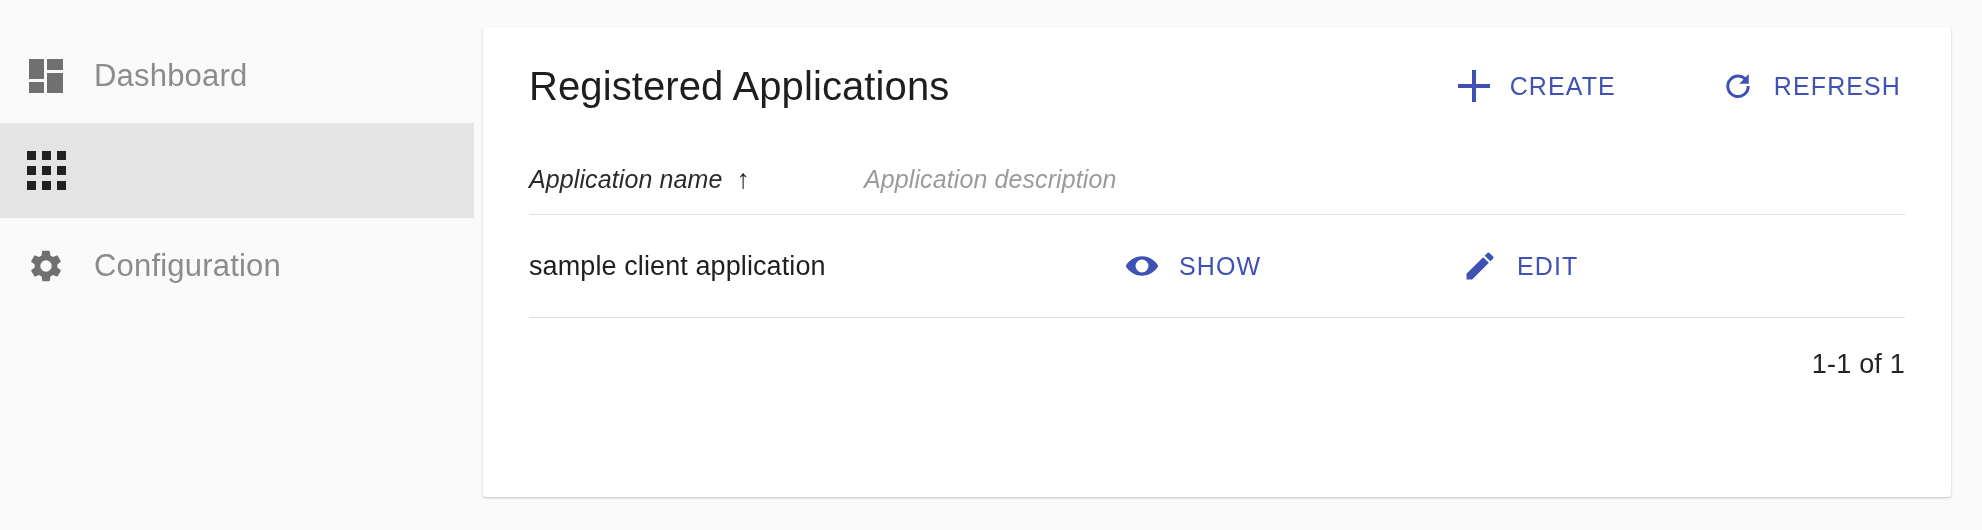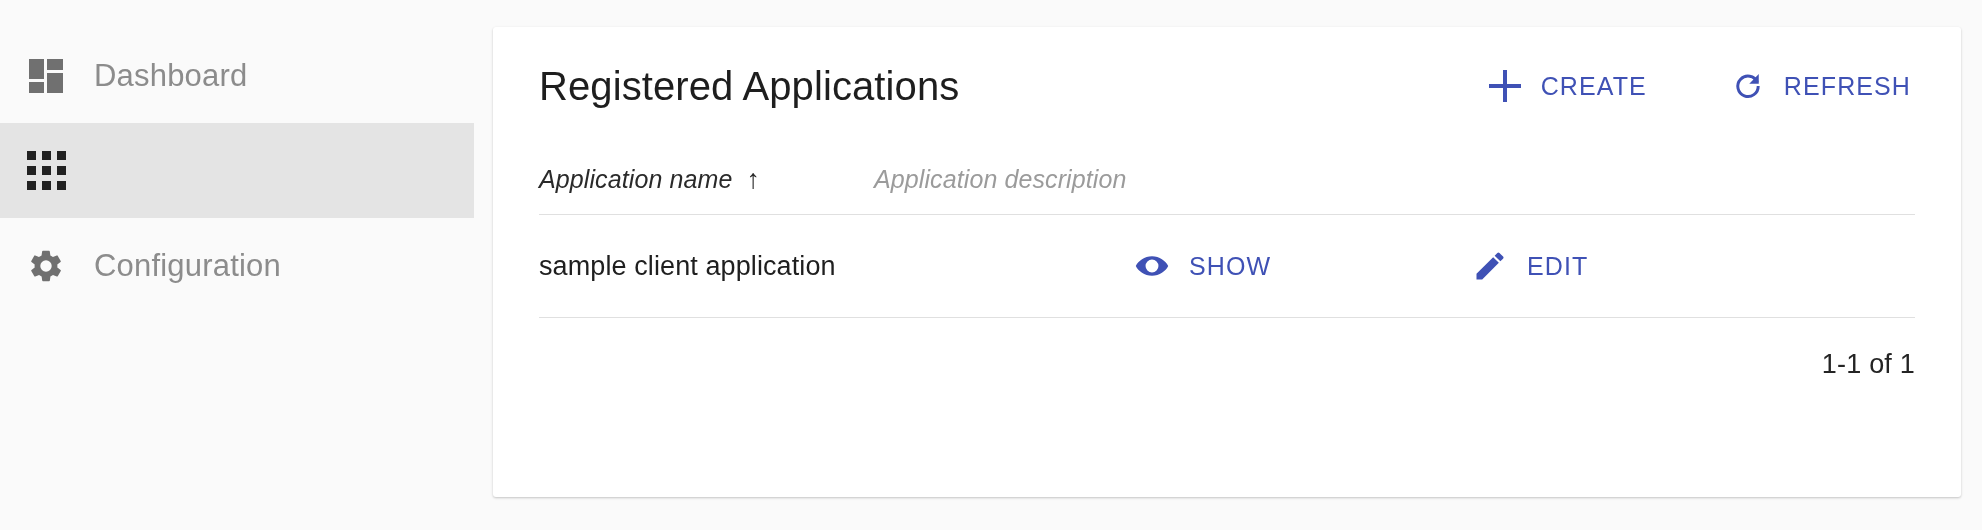--- a/index.html
+++ b/index.html
@@ -92,21 +92,21 @@
     width: 9px;
     height: 9px;
     background: #212121;
   }
 
   .ico-gear svg { display: block; }
 
   
   .card {
     position: absolute;
-    left: 493px;
+    left: 483px;
     top: 27px;
     width: 1468px;
     height: 470px;
     background: #ffffff;
     border-radius: 3px;
     box-shadow: 0 1px 3px rgba(0,0,0,0.13), 0 1px 2px rgba(0,0,0,0.10);
     box-sizing: border-box;
     overflow: hidden;
   }
 
@@ -122,21 +122,21 @@
     font-size: 40px;
     font-weight: 400;
     color: #1e1e1e;
     letter-spacing: 0.1px;
     white-space: nowrap;
   }
   .header-actions {
     margin-left: auto;
     display: flex;
     align-items: center;
-    gap: 75px;
+    gap: 96px;
   }
   .flat-btn {
     display: inline-flex;
     align-items: center;
     background: transparent;
     border: 0;
     padding: 6px 4px;
     cursor: pointer;
     color: #3f51b5;
     font-family: "Liberation Sans", sans-serif;

